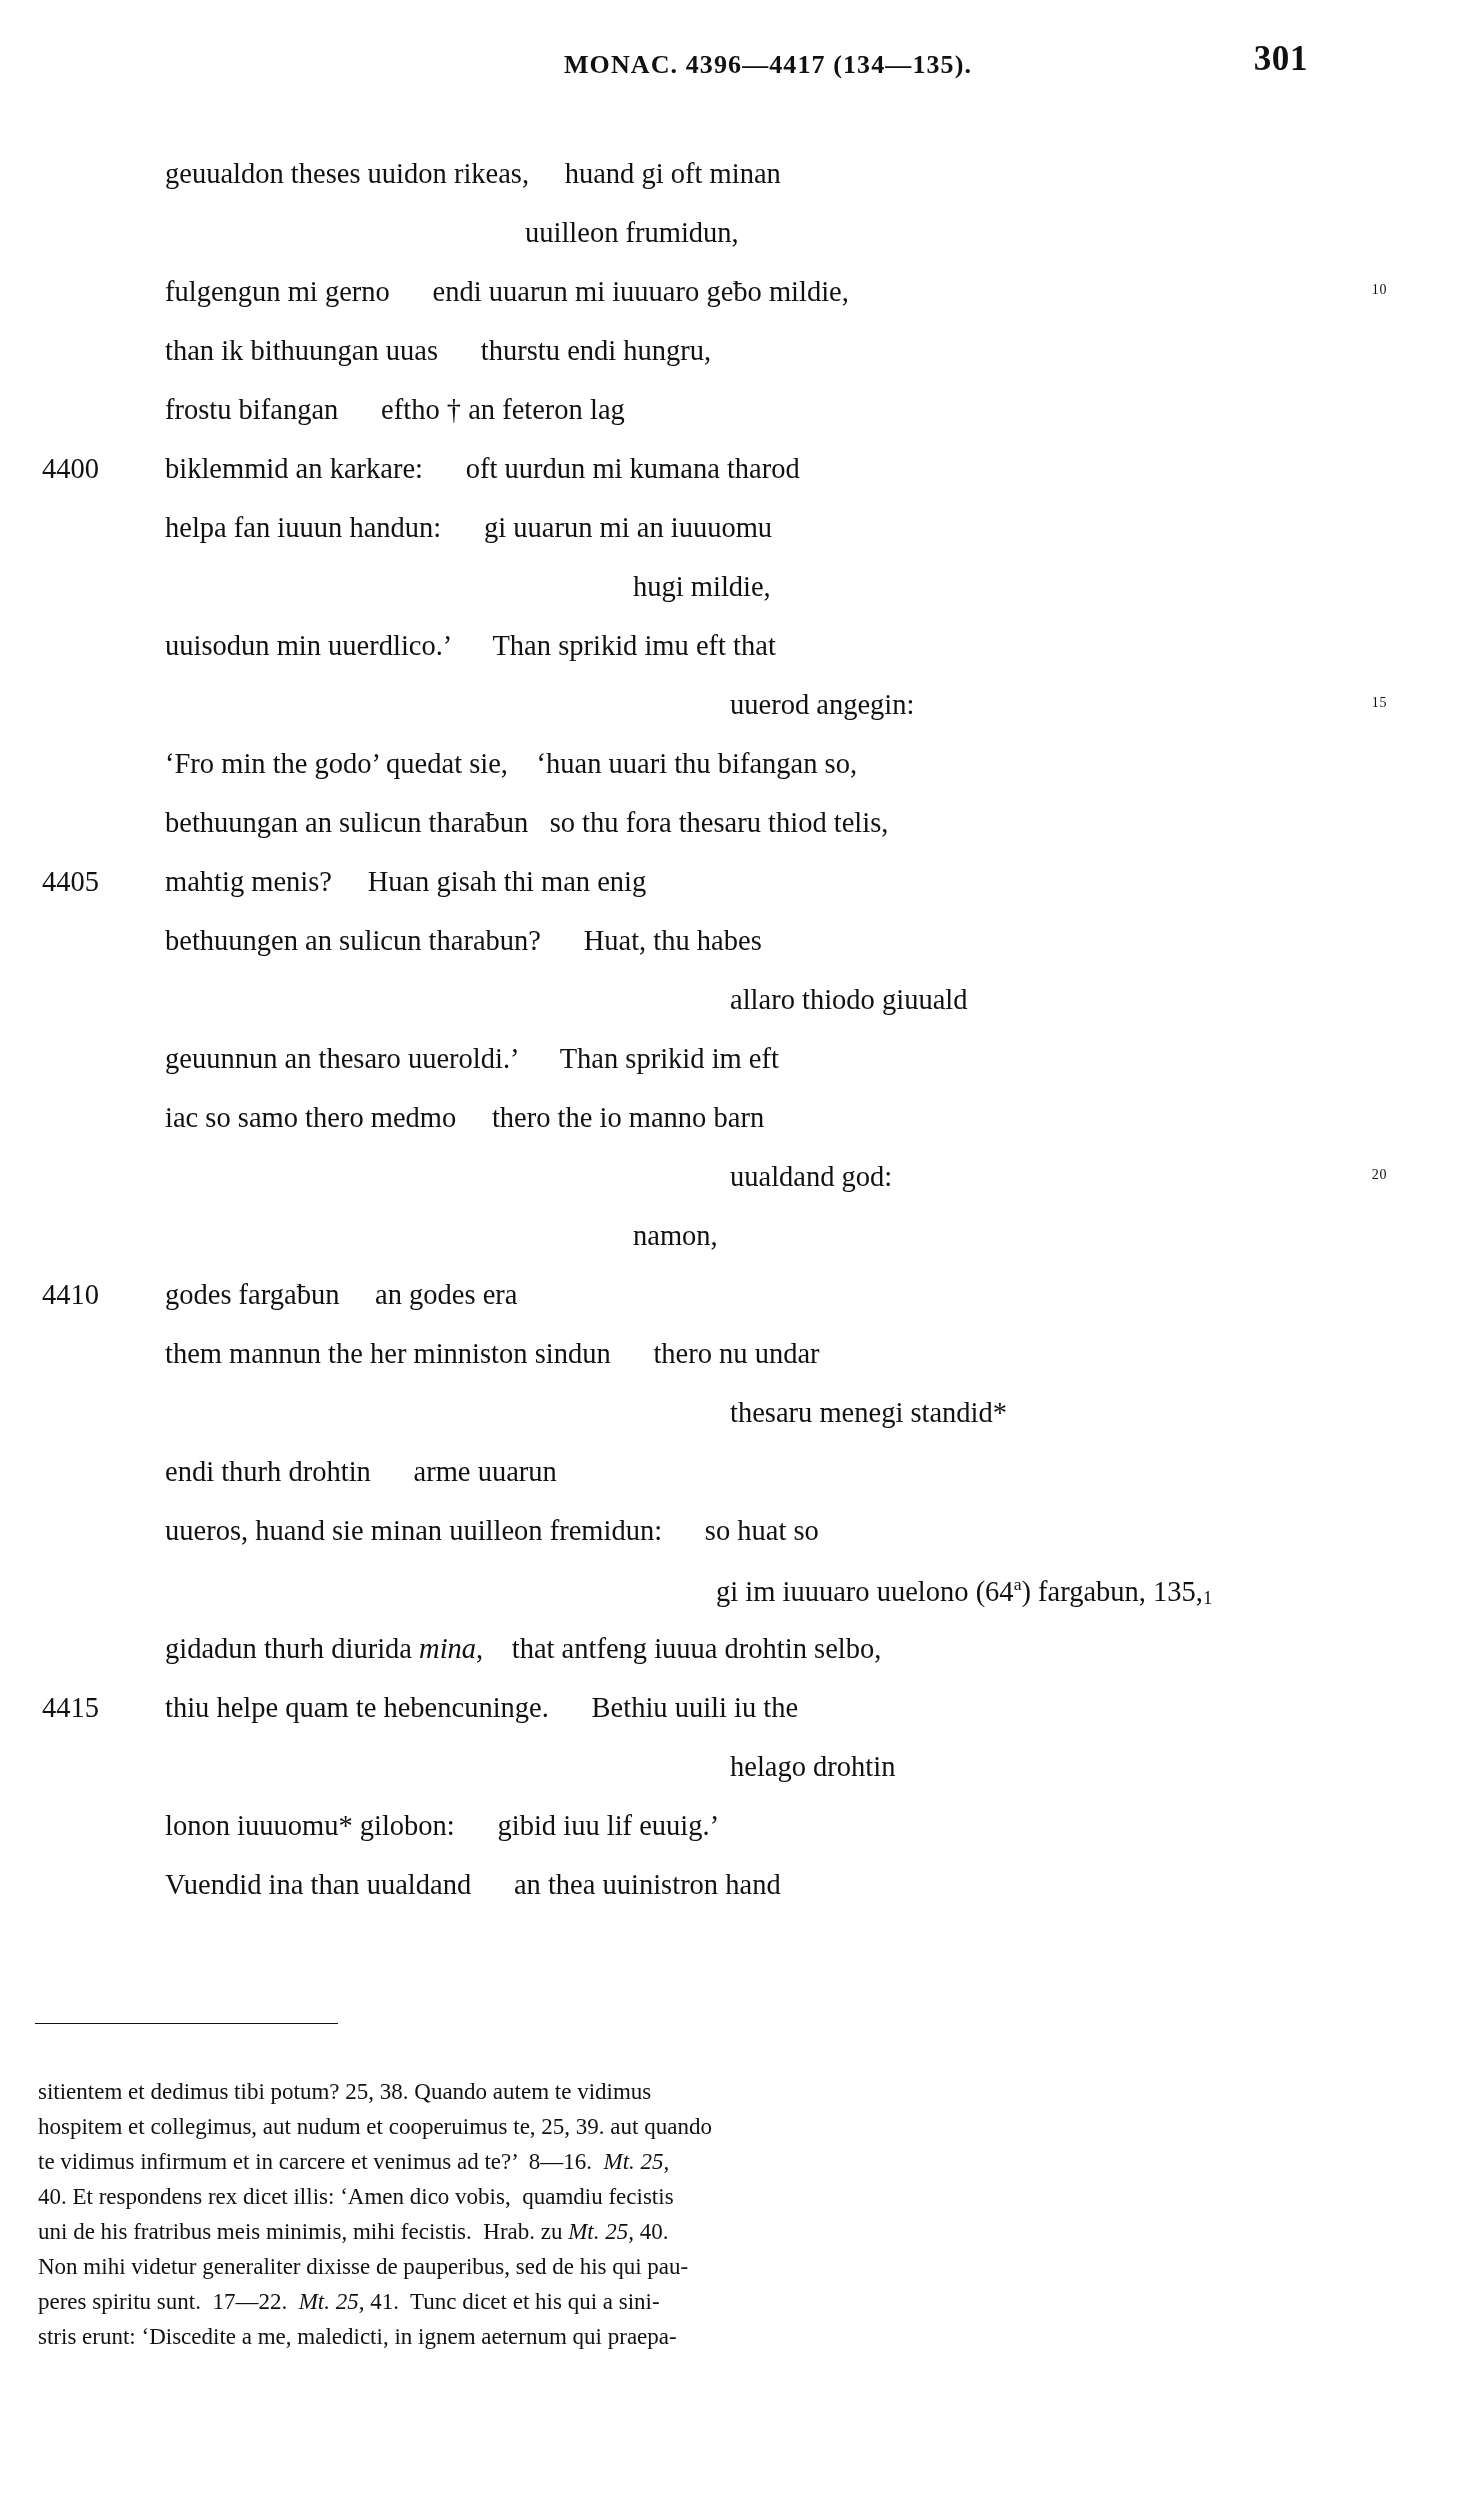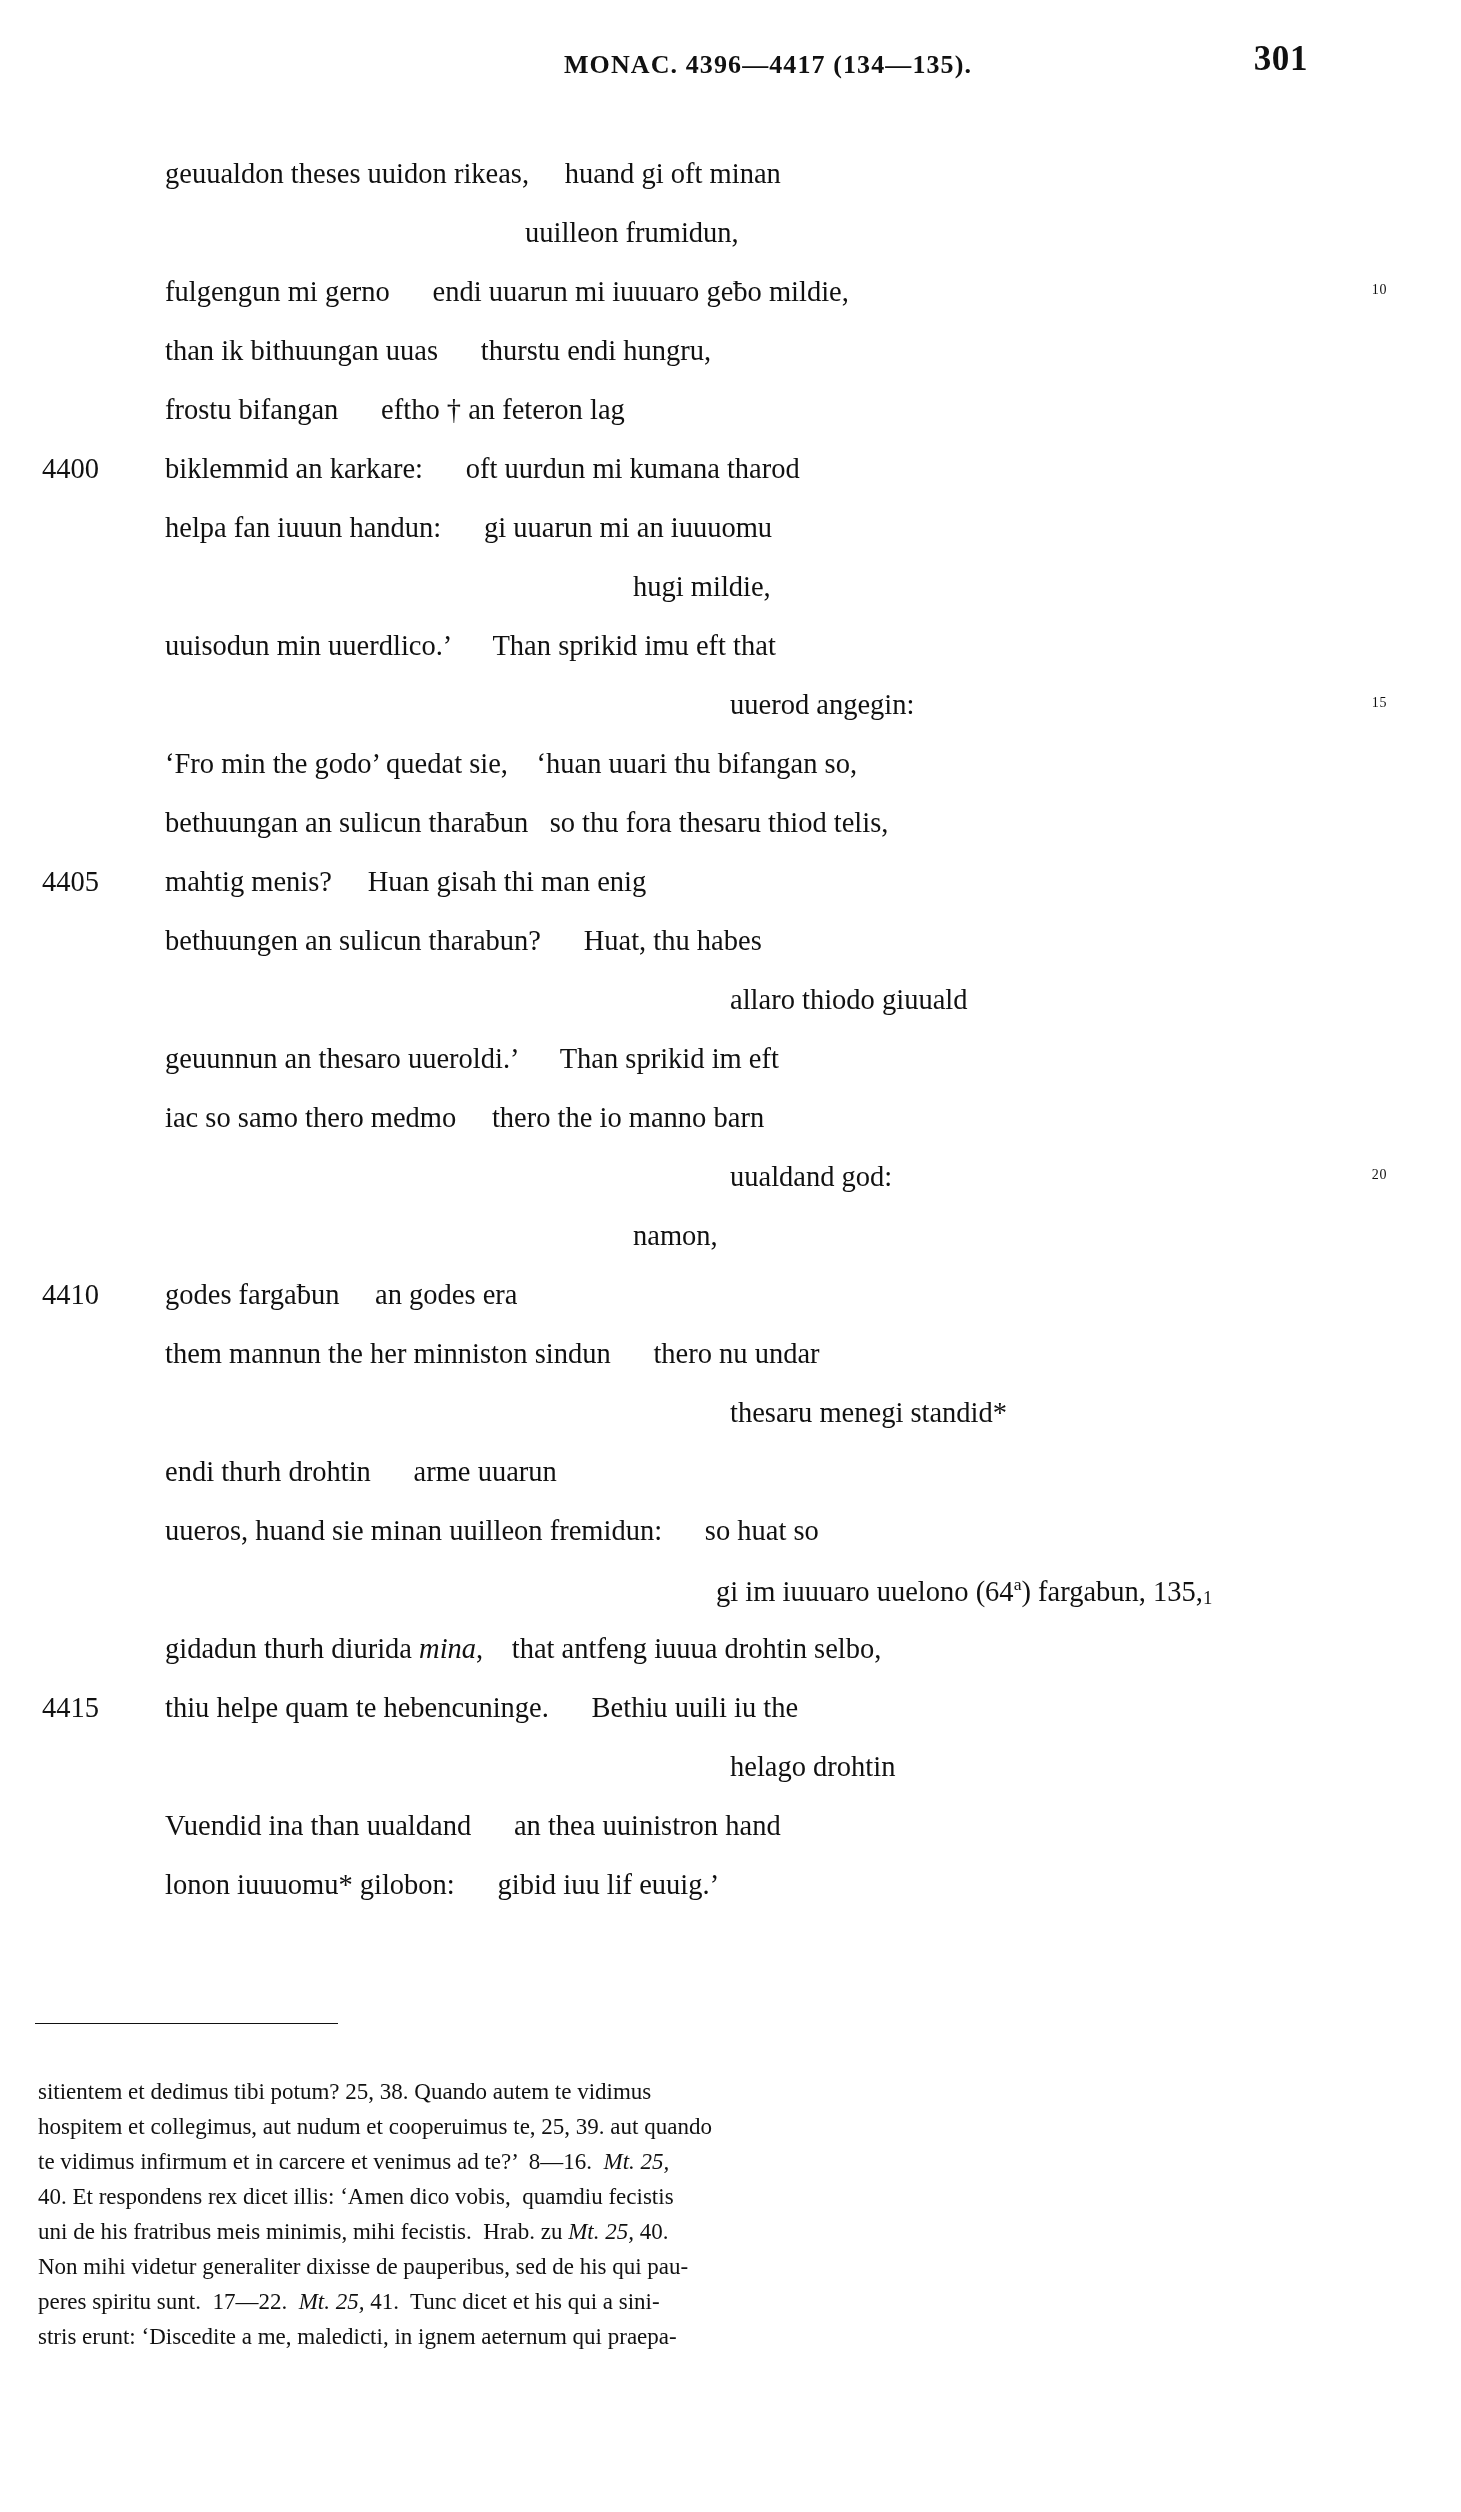--- a/index.html
+++ b/index.html
@@ -219,24 +219,24 @@
         <span class="vtext">gidadun thurh diurida <span class="it">mina</span>,    that antfeng iuuua drohtin selbo,</span>
       </div>
       <div class="vline">
         <span class="vnum">4415</span>
         <span class="vtext">thiu helpe quam te hebencuninge.      Bethiu uuili iu the</span>
       </div>
       <div class="vline">
         <span class="vtext indent-d">helago drohtin</span>
       </div>
       <div class="vline">
+        <span class="vtext">lonon iuuuomu* gilobon:      gibid iuu lif euuig.’</span>
+      </div>
+      <div class="vline">
         <span class="vtext">Vuendid ina than uualdand      an thea uuinistron hand</span>
-      </div>
-      <div class="vline">
-        <span class="vtext">lonon iuuuomu* gilobon:      gibid iuu lif euuig.’</span>
       </div>
     </div>
 
   <div class="fn-rule"></div>
   <div class="footnote" id="footnote-body">
       <span class="fl">sitientem et dedimus tibi potum? 25, 38. Quando autem te vidimus</span>
       <span class="fl">hospitem et collegimus, aut nudum et cooperuimus te, 25, 39. aut quando</span>
       <span class="fl">te vidimus infirmum et in carcere et venimus ad te?’  8—16.  <span class="it">Mt. 25,</span></span>
       <span class="fl">40. Et respondens rex dicet illis: ‘Amen dico vobis,  quamdiu fecistis</span>
       <span class="fl">uni de his fratribus meis minimis, mihi fecistis.  Hrab. zu <span class="it">Mt. 25,</span> 40.</span>

